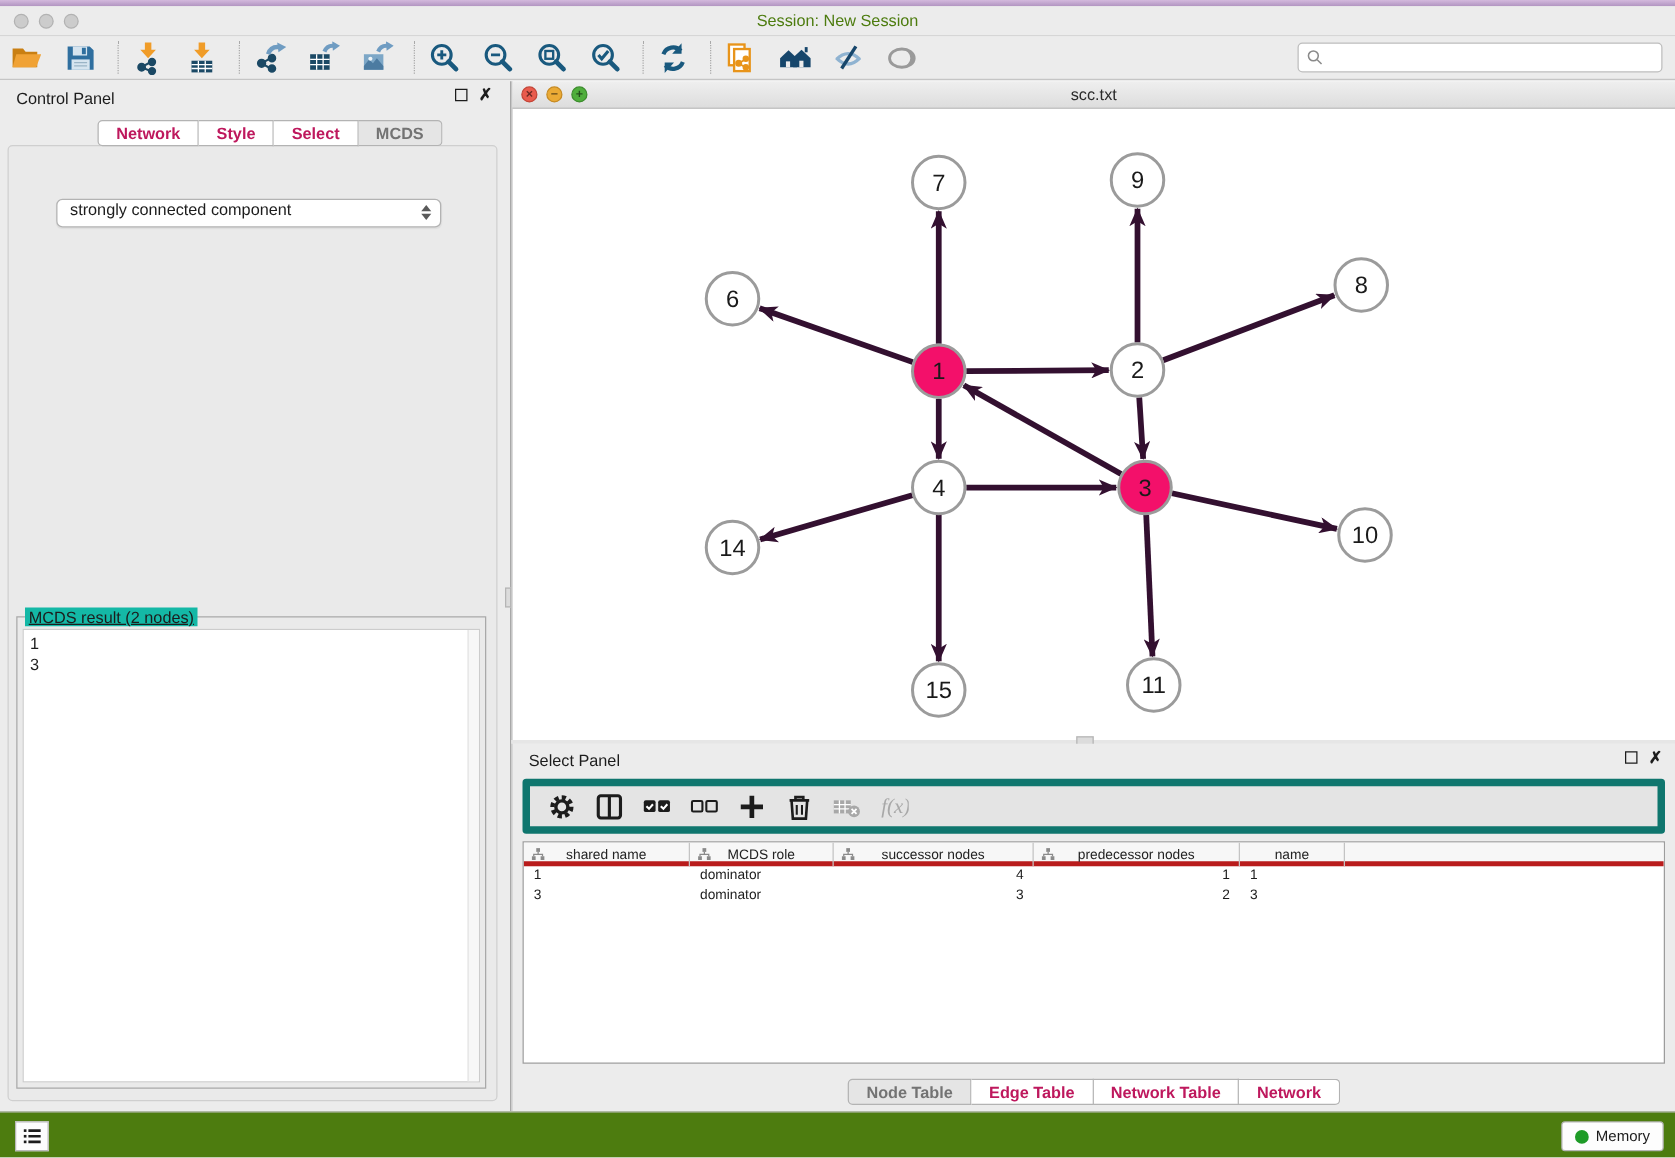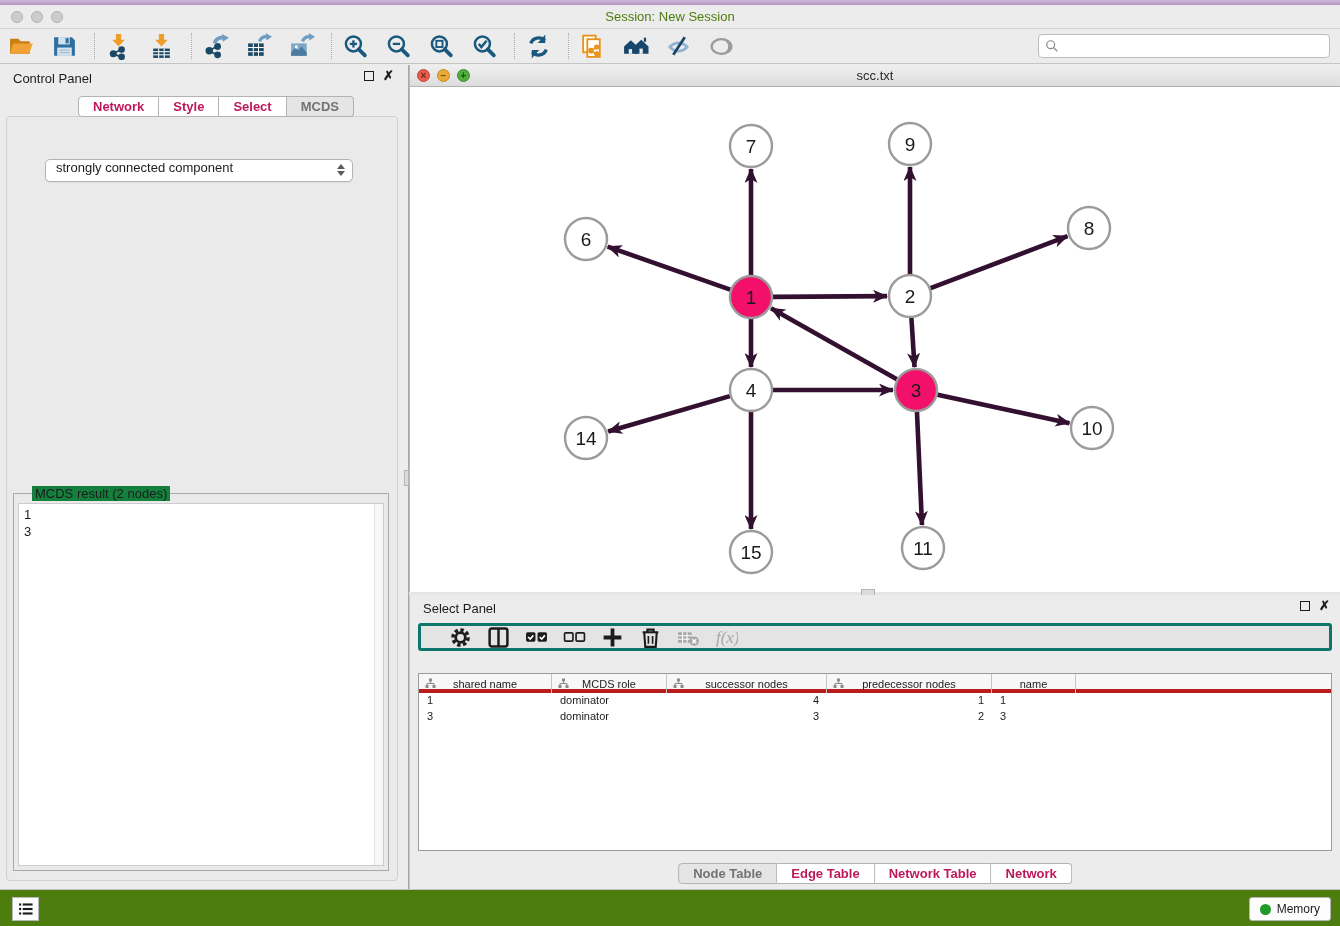--- a/index.html
+++ b/index.html
@@ -47,21 +47,21 @@
     border:1px solid #b3b3b3; border-radius:5px; font-size:13px; display:flex; align-items:flex-start;
     padding:0 20px 0 10px; box-shadow:0 1px 1px rgba(0,0,0,0.06); }
   .stepper { position:absolute; right:7px; top:4px; display:flex; flex-direction:column; gap:2px; }
   .tri-up { width:0; height:0; border-left:4px solid transparent; border-right:4px solid transparent; border-bottom:5px solid #5a5a5a; }
   .tri-dn { width:0; height:0; border-left:4px solid transparent; border-right:4px solid transparent; border-top:5px solid #5a5a5a; }
   .cp-buttons { position:absolute; left:0; right:0; top:74px; display:flex; justify-content:center; gap:14px; }
   .aqua-btn { height:23px; padding:0 16px; background:#ffffff; border:1px solid #b3b3b3; border-radius:5px;
     font-size:13px; font-family:"Liberation Sans",sans-serif; box-shadow:0 1px 1px rgba(0,0,0,0.06); }
 
   .result-group { position:absolute; left:6px; right:8px; top:376px; height:378px; border:1px solid #a9a9a9; }
-  .result-legend { position:absolute; left:18px; top:-8px; background:#15803d; padding:0 3px; font-size:13px; }
+  .result-legend { position:absolute; left:6px; top:-8px; background:#14b8a6; padding:0 3px; font-size:13px;text-decoration:underline; }
   .result-area { position:absolute; left:4px; right:4px; top:9px; bottom:4px; background:#ffffff; border:1px solid #cccccc; }
   .result-text { font-family:"Liberation Sans",sans-serif; font-size:13px; line-height:17px; padding:2px 5px; white-space:pre; }
   .result-scroll { position:absolute; right:0; top:0; bottom:0; width:9px; background:#f7f7f7; border-left:1px solid #e3e3e3; }
 
   .v-splitter { position:absolute; left:404px; top:65px; width:5px; height:824px; background:#ececec; border-right:1px solid #a8a8a8; }
   .v-handle { position:absolute; left:0; top:405px; width:5px; height:16px; background:#dcdcdc; border:1px solid #b5b5b5; }
 
   
   .network-window { position:absolute; left:409px; top:65px; width:931px; height:527px; background:#ffffff; border-left:1px solid #b8b8b8; }
   .net-titlebar { position:absolute; left:0; top:0; right:0; height:22px;
@@ -73,22 +73,22 @@
   .nl-min { background:#eaaa35; border:1px solid #c68a22; }
   .nl-max { background:#4fae3c; border:1px solid #3c8c2d; }
   .net-title { position:absolute; left:0; right:0; top:3px; text-align:center; font-size:13px; color:#2a2a2a; }
   .net-canvas { position:absolute; left:0; top:22px; width:931px; height:505px; }
 
   .h-splitter { position:absolute; left:409px; top:592px; width:931px; height:3px; background:#e6e6e6; }
   .h-handle { position:absolute; left:452px; top:-3px; width:14px; height:8px; background:#dcdcdc; border:1px solid #b5b5b5; }
 
   
   .table-panel { position:absolute; left:409px; top:595px; width:931px; height:294px; background:#ececec; border-left:1px solid #c5c5c5; }
-  .tp-toolbar { position:absolute; left:8px; right:8px; top:28px; height:28px; background:#e4e4e4;
-    border:3px solid #0f766e; border-radius:3px; display:flex; align-items:center; padding-left:26px; }
+  .tp-toolbar { position:absolute; left:8px; right:8px; top:28px; height:44px; background:#e4e4e4;
+    border:6px solid #0f766e; border-radius:3px; display:flex; align-items:center; padding-left:12px; }
   .tp-btn { width:26px; height:26px; margin-right:12px; display:flex; align-items:center; justify-content:center; }
   .tp-btn svg { width:23px; height:23px; }
 
   .data-table { position:absolute; left:8px; right:8px; top:78px; height:178px; background:#ffffff; border:1px solid #9c9c9c; overflow:hidden; }
   .thead { display:flex; height:19px; border-bottom:4px solid #b91c1c; background:#f7f7f7; }
   .th { position:relative; height:19px; border-right:1px solid #c4c4c4; font-size:11px; color:#222;
     display:flex; align-items:center; justify-content:center; }
   .th svg { position:absolute; left:6px; top:4px; width:11px; height:11px; }
   .th.filler { border-right:none; flex:1; }
   .trow { display:flex; height:16px; font-size:11px; }

